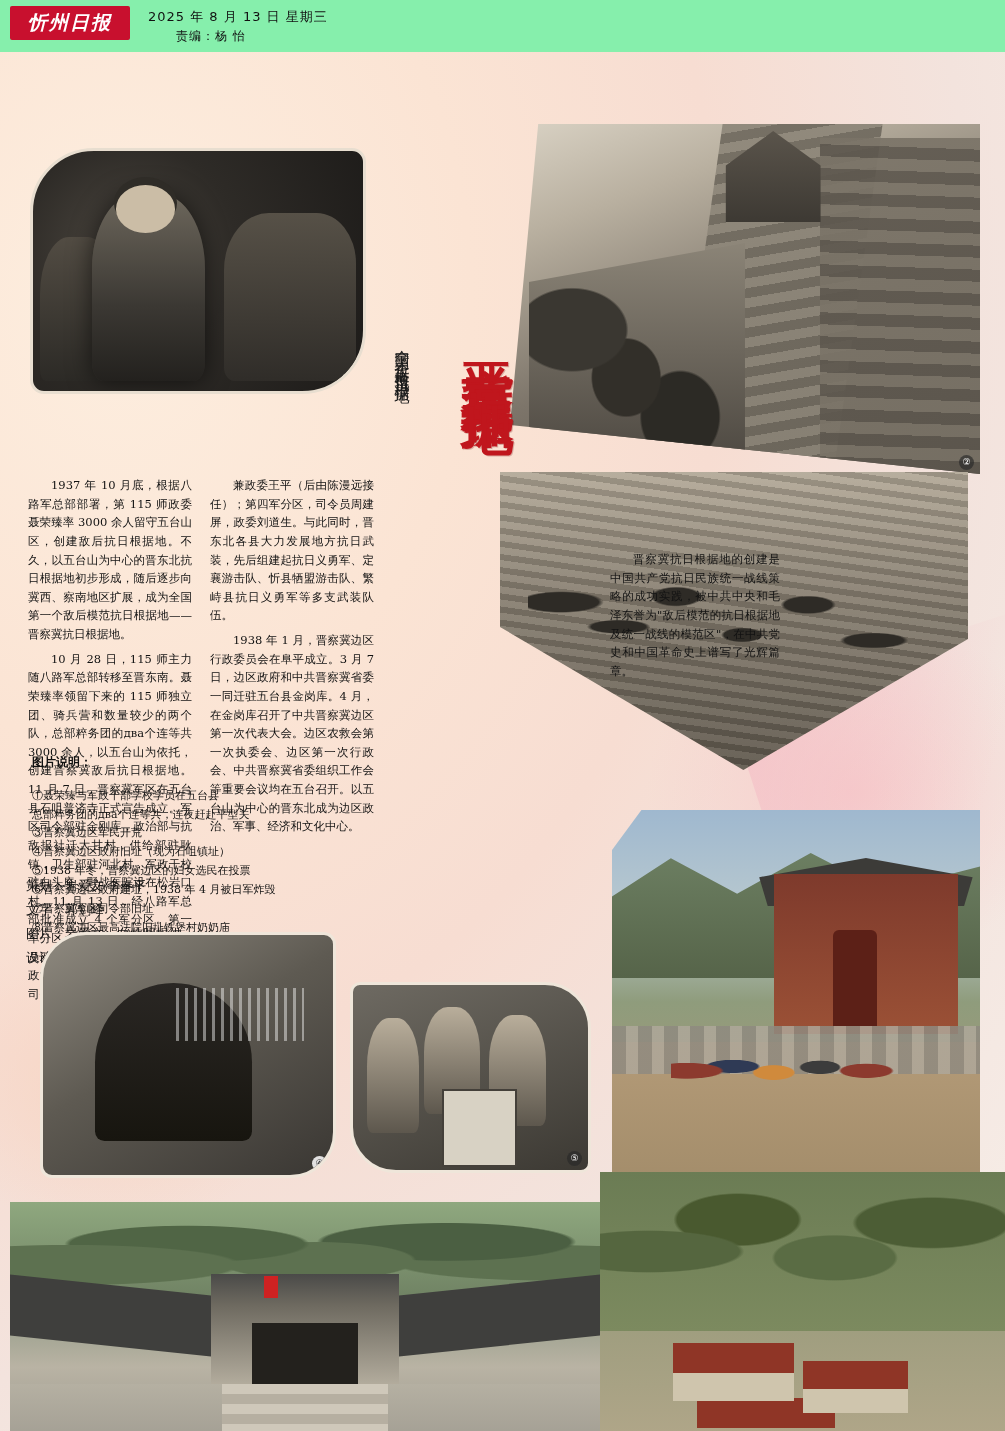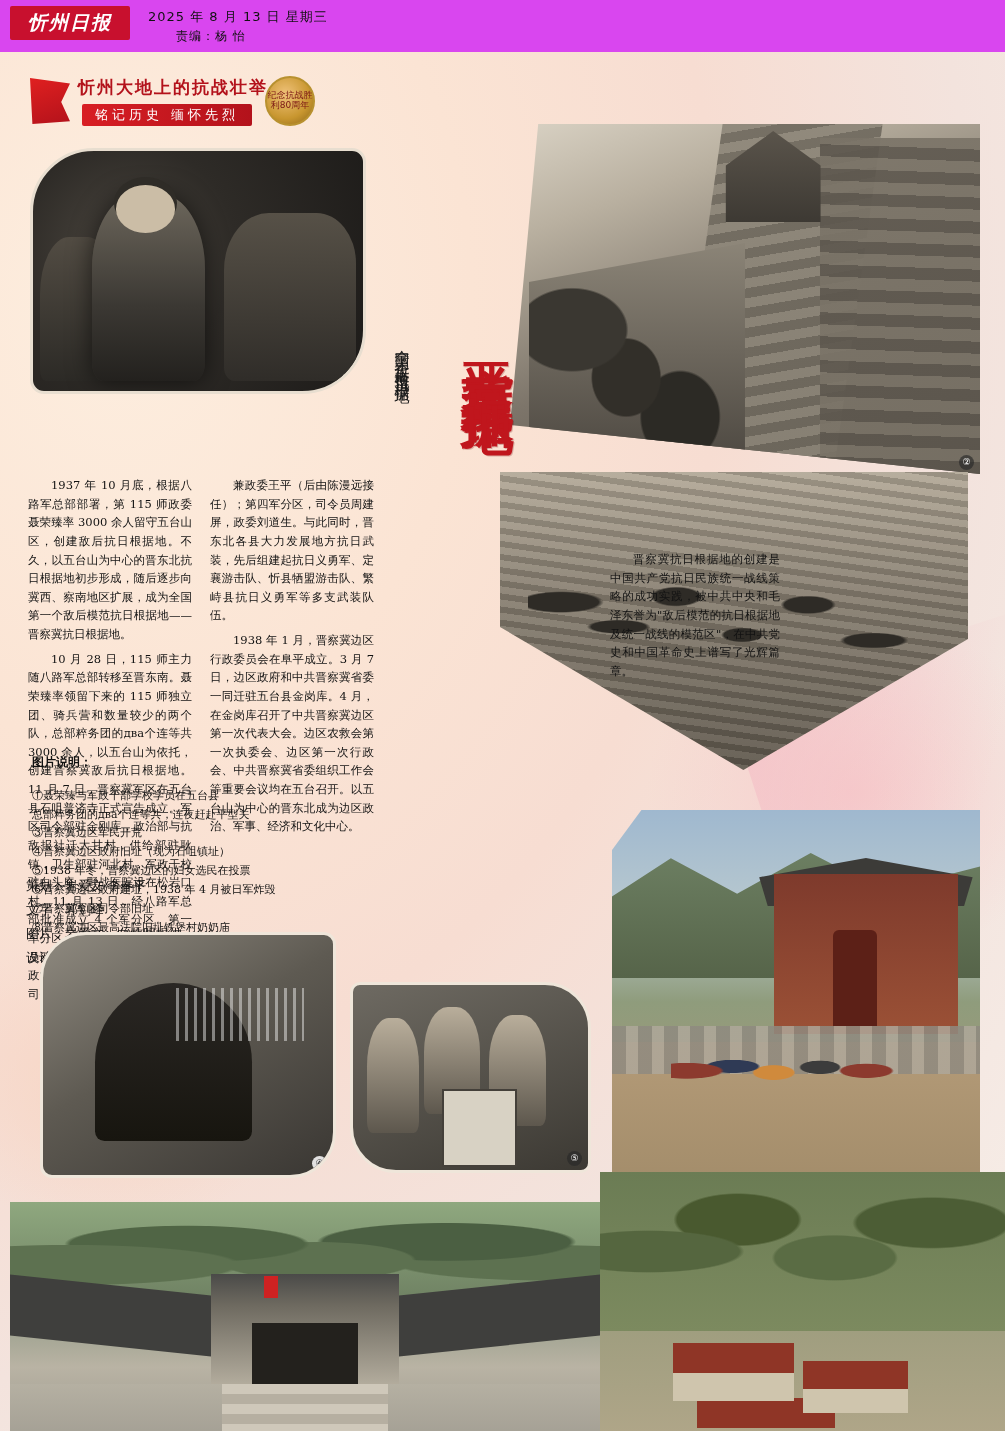--- a/index.html
+++ b/index.html
@@ -6,21 +6,21 @@
   body{
     width:1005px;height:1431px;
     background:#ffffff;
     font-family:"Liberation Serif","DejaVu Serif",serif;
     overflow:hidden;
     position:relative;
   }
   
   .masthead{
     position:absolute;left:0;top:0;width:1005px;height:52px;
-    background:#d946ef;
+    background:#86efac;
     border-bottom:2px solid #111;
   }
   .logo{
     position:absolute;left:10px;top:6px;width:120px;height:34px;
     background:#c8102e;color:#fff;
     font-family:"DejaVu Sans",sans-serif;
     font-weight:bold;font-size:19px;letter-spacing:2px;
     display:flex;align-items:center;justify-content:center;
     font-style:italic;
     border-radius:2px;
@@ -404,26 +404,20 @@
   <div class="mast-date">2025 年 8 月 13 日  星期三</div>
   <div class="mast-editor">责编：杨  怡</div>
 </div>
 
 <div class="page">
 
   <div class="wash-a"></div>
   <div class="wash-b"></div>
   <div class="wash-c"></div>
 
-  <div class="banner">
-    <div class="banner-flag"></div>
-    <div class="banner-title">忻州大地上的抗战壮举</div>
-    <div class="banner-sub">铭记历史  缅怀先烈</div>
-    <div class="banner-seal">纪念抗战胜利80周年</div>
-  </div>
 
   <div class="ph" id="photo1">
     <div class="grp2"></div>
     <div class="fig"></div>
     <div class="head"></div>
     <div class="grp"></div>
     <div class="cap">①</div>
   </div>
 
   <div class="ph" id="photo2">

